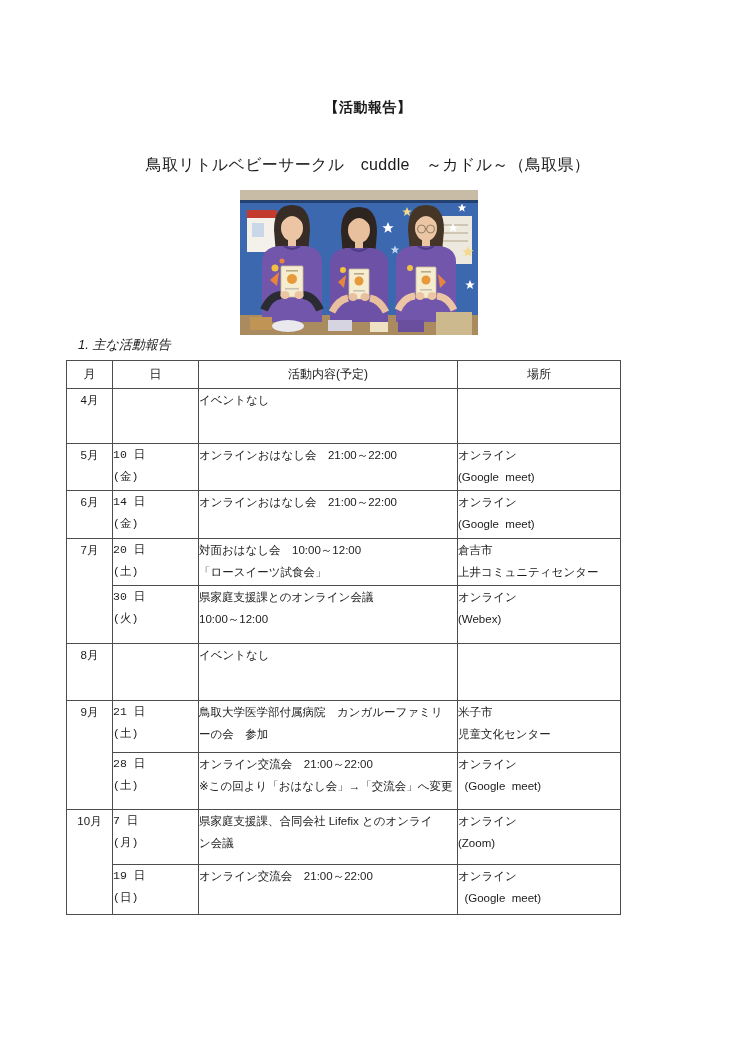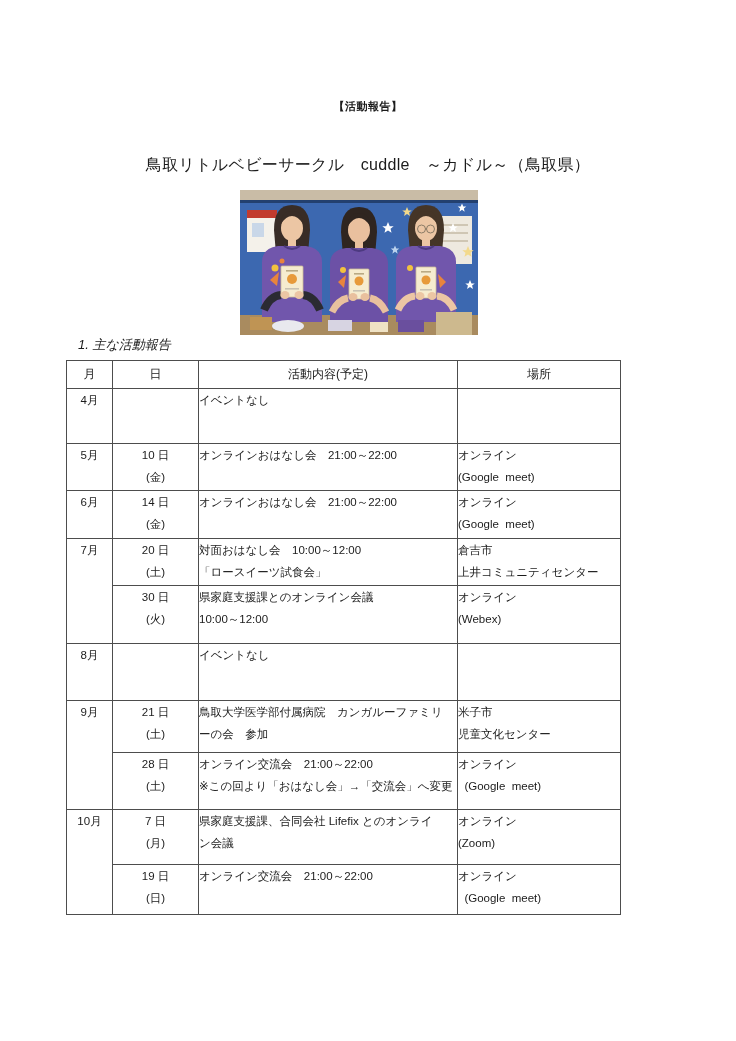--- a/index.html
+++ b/index.html
@@ -3,41 +3,41 @@
 <meta charset="utf-8">
 <style>
   html,body { margin:0; padding:0; background:#ffffff; }
   .page {
     position:relative; width:736px; height:1041px; background:#ffffff;
     font-family:"Liberation Sans","DejaVu Sans",sans-serif; color:#1b1b1b;
     overflow:hidden; margin:0 auto;
   }
   .doc-title {
     position:absolute; top:99px; left:0; width:736px; text-align:center;
-    font-size:11px; font-weight:bold; letter-spacing:0.5px;
+    font-size:14px; font-weight:bold; letter-spacing:0.5px;
   }
   .doc-subtitle {
     position:absolute; top:155px; left:0; width:736px; text-align:center;
     font-size:16px; letter-spacing:0.3px;
   }
   .photo { position:absolute; top:190px; left:240px; width:238px; height:145px; }
   .photo svg { display:block; width:238px; height:145px; }
   .section-heading { position:absolute; top:336px; left:78px; font-size:13px;font-style:italic; }
   .activity-table {
     position:absolute; top:360px; left:66px; width:554px;
     border-collapse:collapse; table-layout:fixed; font-size:11.5px; color:#1b1b1b;
   }
   .activity-table th, .activity-table td {
     border:1px solid #4d4d4d; padding:0; vertical-align:top; font-weight:normal;
   }
   .activity-table thead tr { height:28px; }
   .activity-table th { text-align:center; vertical-align:middle; font-size:12px; }
   .line { white-space:pre; line-height:22px; height:22px; }
   .month-cell { text-align:center; padding-top:2px; }
-  .day-cell   { text-align:center; padding:2px 9px 0 0; }
+  .day-cell   { text-align:left; padding:2px 9px 0 0;font-family:Liberation Mono, monospace; }
   .content-cell { padding:2px 2px 0 6px; }
   .place-cell   { padding:2px 2px 0 7px; }
 </style>
 </head>
 <body>
 
 <div class="page">
 
   <div class="doc-title">【活動報告】</div>
 

